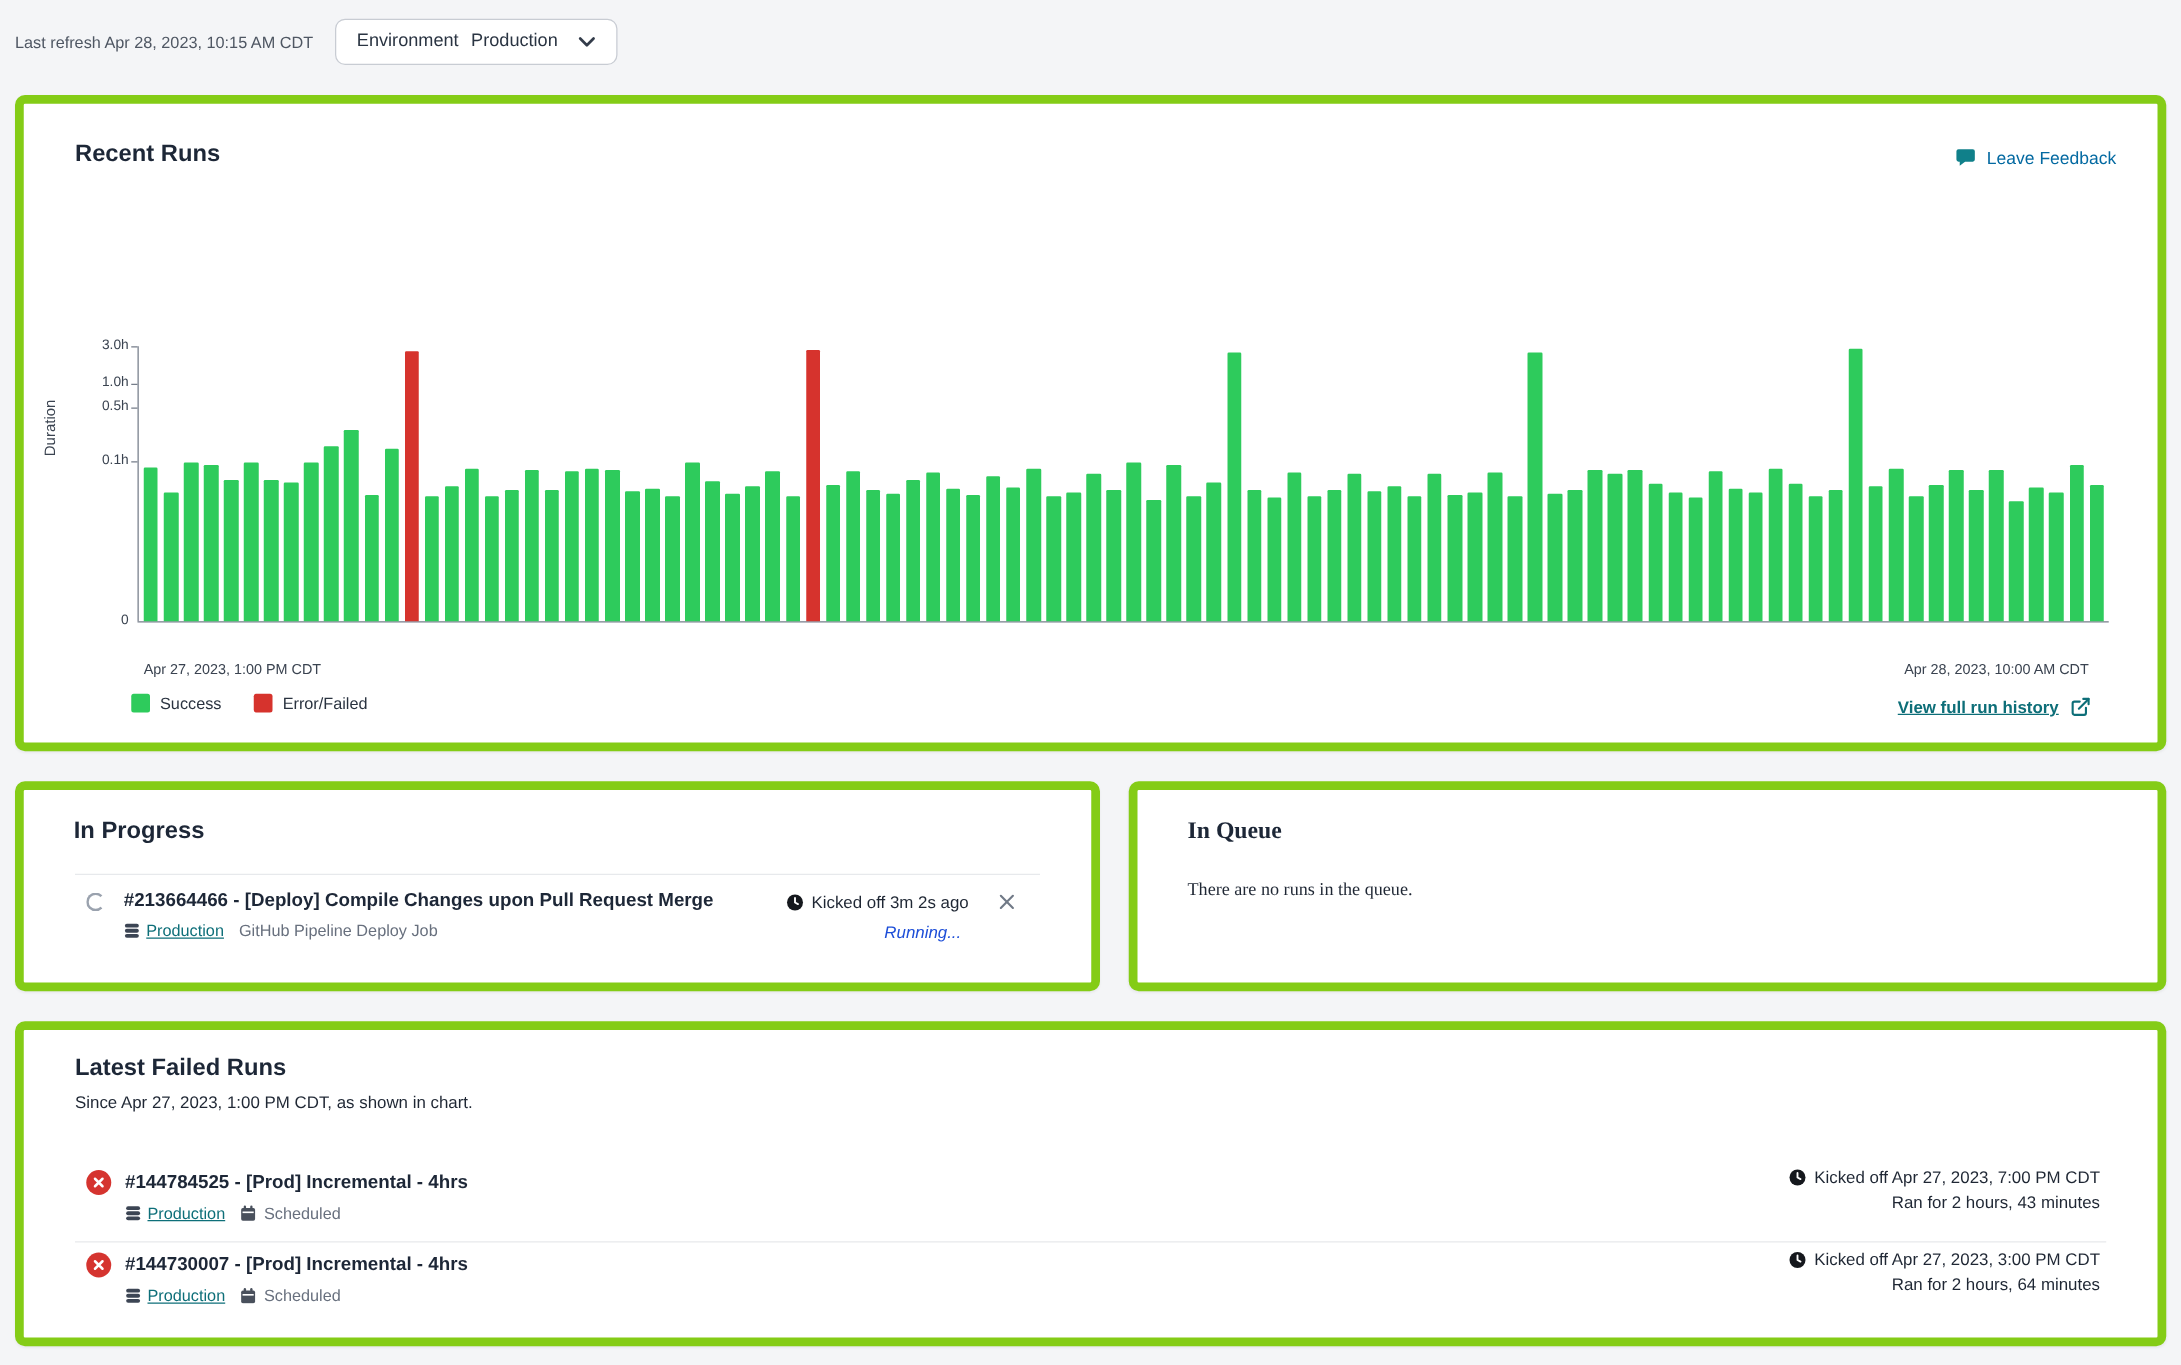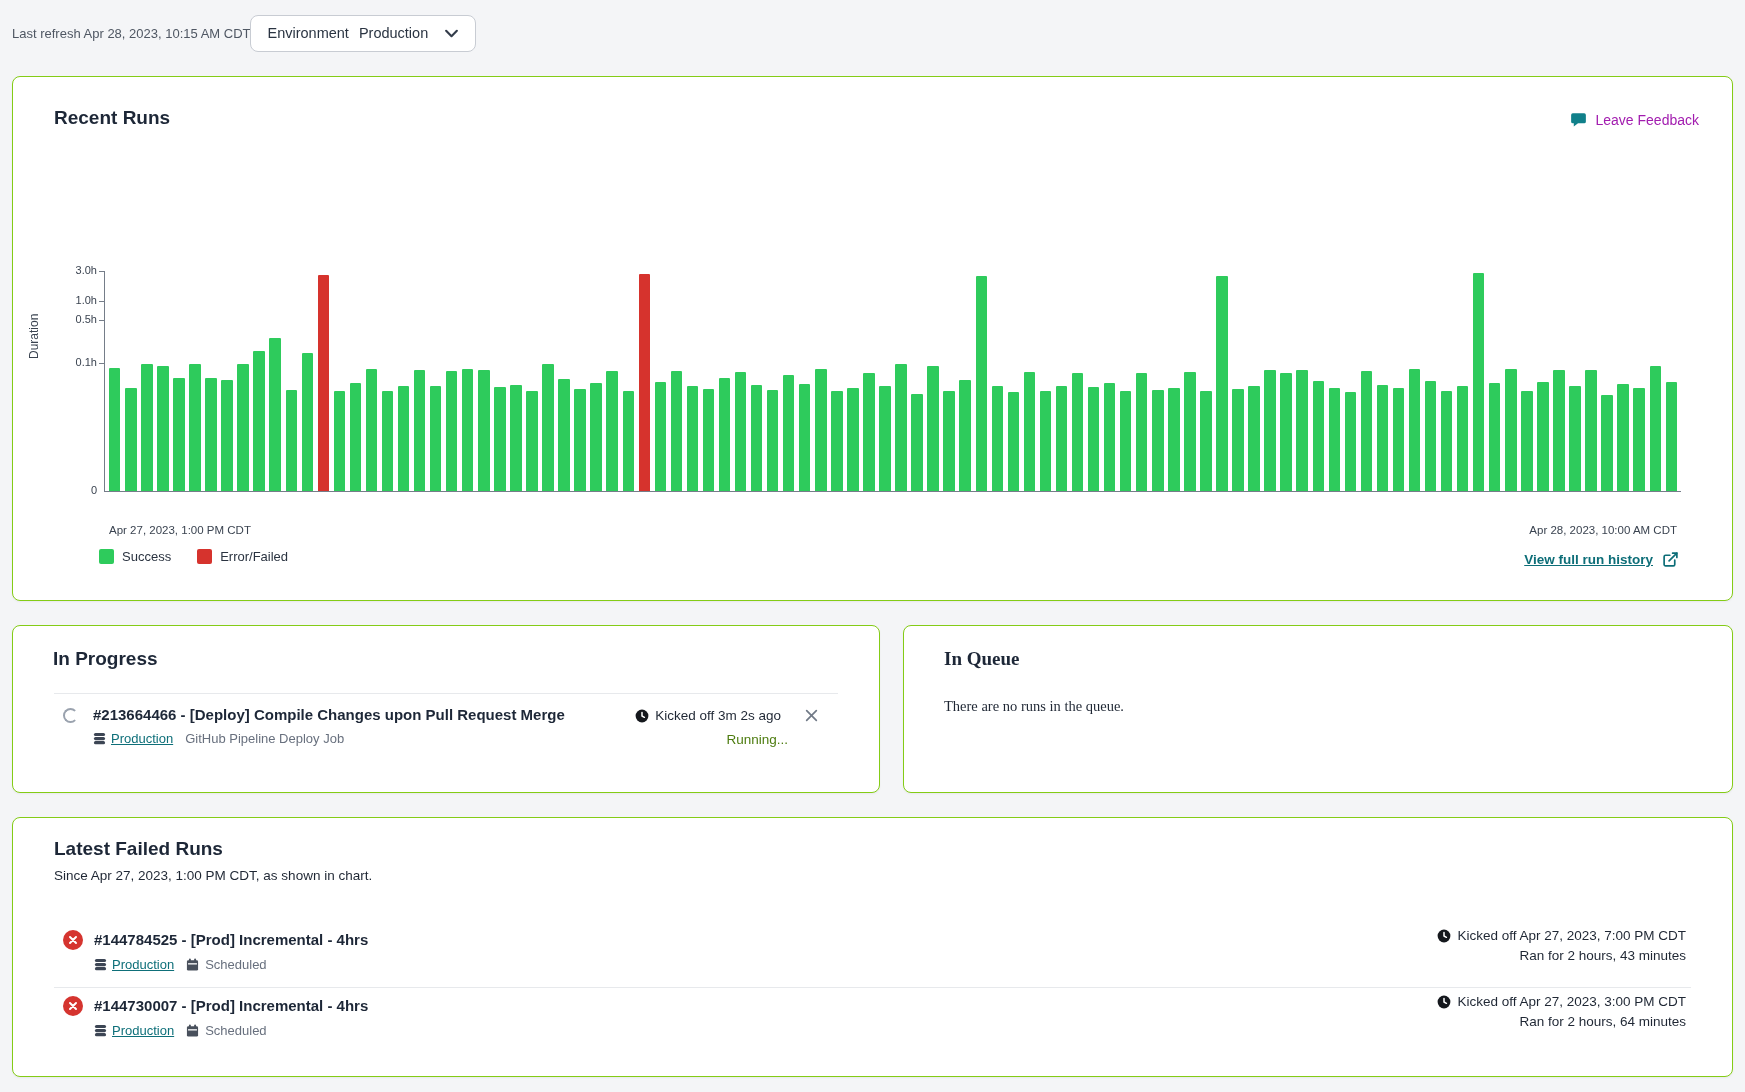--- a/index.html
+++ b/index.html
@@ -7,43 +7,43 @@
   body {
     background:#f4f5f7;
     font-family:"Liberation Sans", sans-serif;
     color:#232b3a;
     position:relative;
     overflow:hidden;
   }
   
   .page-header { display:flex; align-items:center; padding:10px 12px 0 12px; height:56px; }
   .page-title { font-size:25px; font-weight:700; color:#1c2634; flex:1; }
-  .last-refresh { font-size:13px; color:#4f5763; }
+  .last-refresh { font-size:13px; color:#4f5763; margin-right:18px; }
   .env-select {
     display:flex; align-items:center; gap:10px; background:#fff;
     border:1px solid #c8ccd3; border-radius:8px; height:37px; padding:0 16px;
     font-size:14.5px; color:#2a3442; cursor:pointer;
   }
   .env-select .chev { display:flex; margin-left:6px; }
   
   .card {
-    background:#fff; border:1px solid #84cc16; border-radius:8px;
+    background:#fff; border:7px solid #84cc16; border-radius:8px;
     box-shadow:0 1px 2px rgba(16,24,40,.05);
     position:relative;
   }
   .card-title { font-size:19px; font-weight:700; color:#1d2737; }
   #recent-runs { margin:20px 12px 0 12px; height:525px; }
   .cards-row { display:flex; gap:23px; margin:24px 12px 0 12px; }
   #in-progress { width:868px; height:168px; }
   #in-queue { flex:1; height:168px;font-family:Liberation Serif, serif; }
   #latest-failed { margin:24px 12px 0 12px; height:260px; }
   
   #recent-runs .card-title { position:absolute; left:41px; top:30px; }
   .feedback-link { position:absolute; right:33px; top:34px; display:flex; align-items:center; gap:8px;
-    color:#a21caf; font-size:14px; cursor:pointer; }
+    color:#0369a1; font-size:14px; cursor:pointer; }
   .stats-row { position:absolute; left:41px; top:78px; display:flex; }
   .stat { width:137px; }
   .stat-label { font-size:12.5px; font-weight:700; color:#2a3442; }
   .stat-value { font-size:27px; font-weight:700; color:#1d2737; margin-top:7px; }
   
   .y-axis-line { position:absolute; left:91px; top:194px; width:1px; height:220px; background:#757d89; }
   .x-axis-line { position:absolute; left:91px; top:414px; width:1577px; height:1px; background:#757d89; }
   .ytick { position:absolute; width:60px; left:24px; text-align:right; font-size:11px; color:#3a4350; }
   .ytick-mark { position:absolute; left:86px; width:5px; height:1px; background:#757d89; }
   .ylabel { position:absolute; left:14px; top:282px; font-size:12px; color:#3a4350;
@@ -69,21 +69,21 @@
   .run-title { font-size:15px; font-weight:700; color:#1d2737; }
   #in-progress .run-title { position:absolute; left:80px; top:80px; }
   .run-meta { display:flex; align-items:center; gap:12px; font-size:13px; }
   #in-progress .run-meta { position:absolute; left:80px; top:105px; }
   .meta-link { display:flex; align-items:center; gap:5px; color:#0e6f79; cursor:pointer; }
   .meta-link span { text-decoration:underline; }
   .meta-plain { display:flex; align-items:center; gap:6px; color:#68707e; }
   .ip-right { position:absolute; right:60px; top:82px; text-align:right; }
   .kick-row { display:flex; align-items:center; gap:6px; font-size:13.5px; color:#1f2734; }
   .kick-row .close-btn { margin-left:17px; cursor:pointer; display:flex; }
-  .running { margin-top:9px; margin-right:31px; font-size:13.5px; color:#4d7c0f; }
+  .running { margin-top:9px; margin-right:44px; font-size:13.5px; color:#1d4ed8;font-style:italic; }
   #in-queue .empty-msg { position:absolute; left:40px; top:72px; font-size:14.5px; color:#1f2734; }
   
   #latest-failed .card-title { position:absolute; left:41px; top:20px; }
   .lf-subtitle { position:absolute; left:41px; top:50px; font-size:13.5px; color:#1f2734; }
   .fail-row { position:absolute; left:0; right:0; }
   .fail-row .err-badge { position:absolute; left:50px; top:2px; width:20px; height:20px; border-radius:50%;
     background:#d5342f; display:flex; align-items:center; justify-content:center; }
   .fail-row .run-title { position:absolute; left:81px; top:3px; }
   .fail-row .run-meta { position:absolute; left:81px; top:29px; }
   .fail-right { position:absolute; right:46px; top:0; text-align:right; font-size:13.5px; color:#1f2734; }

